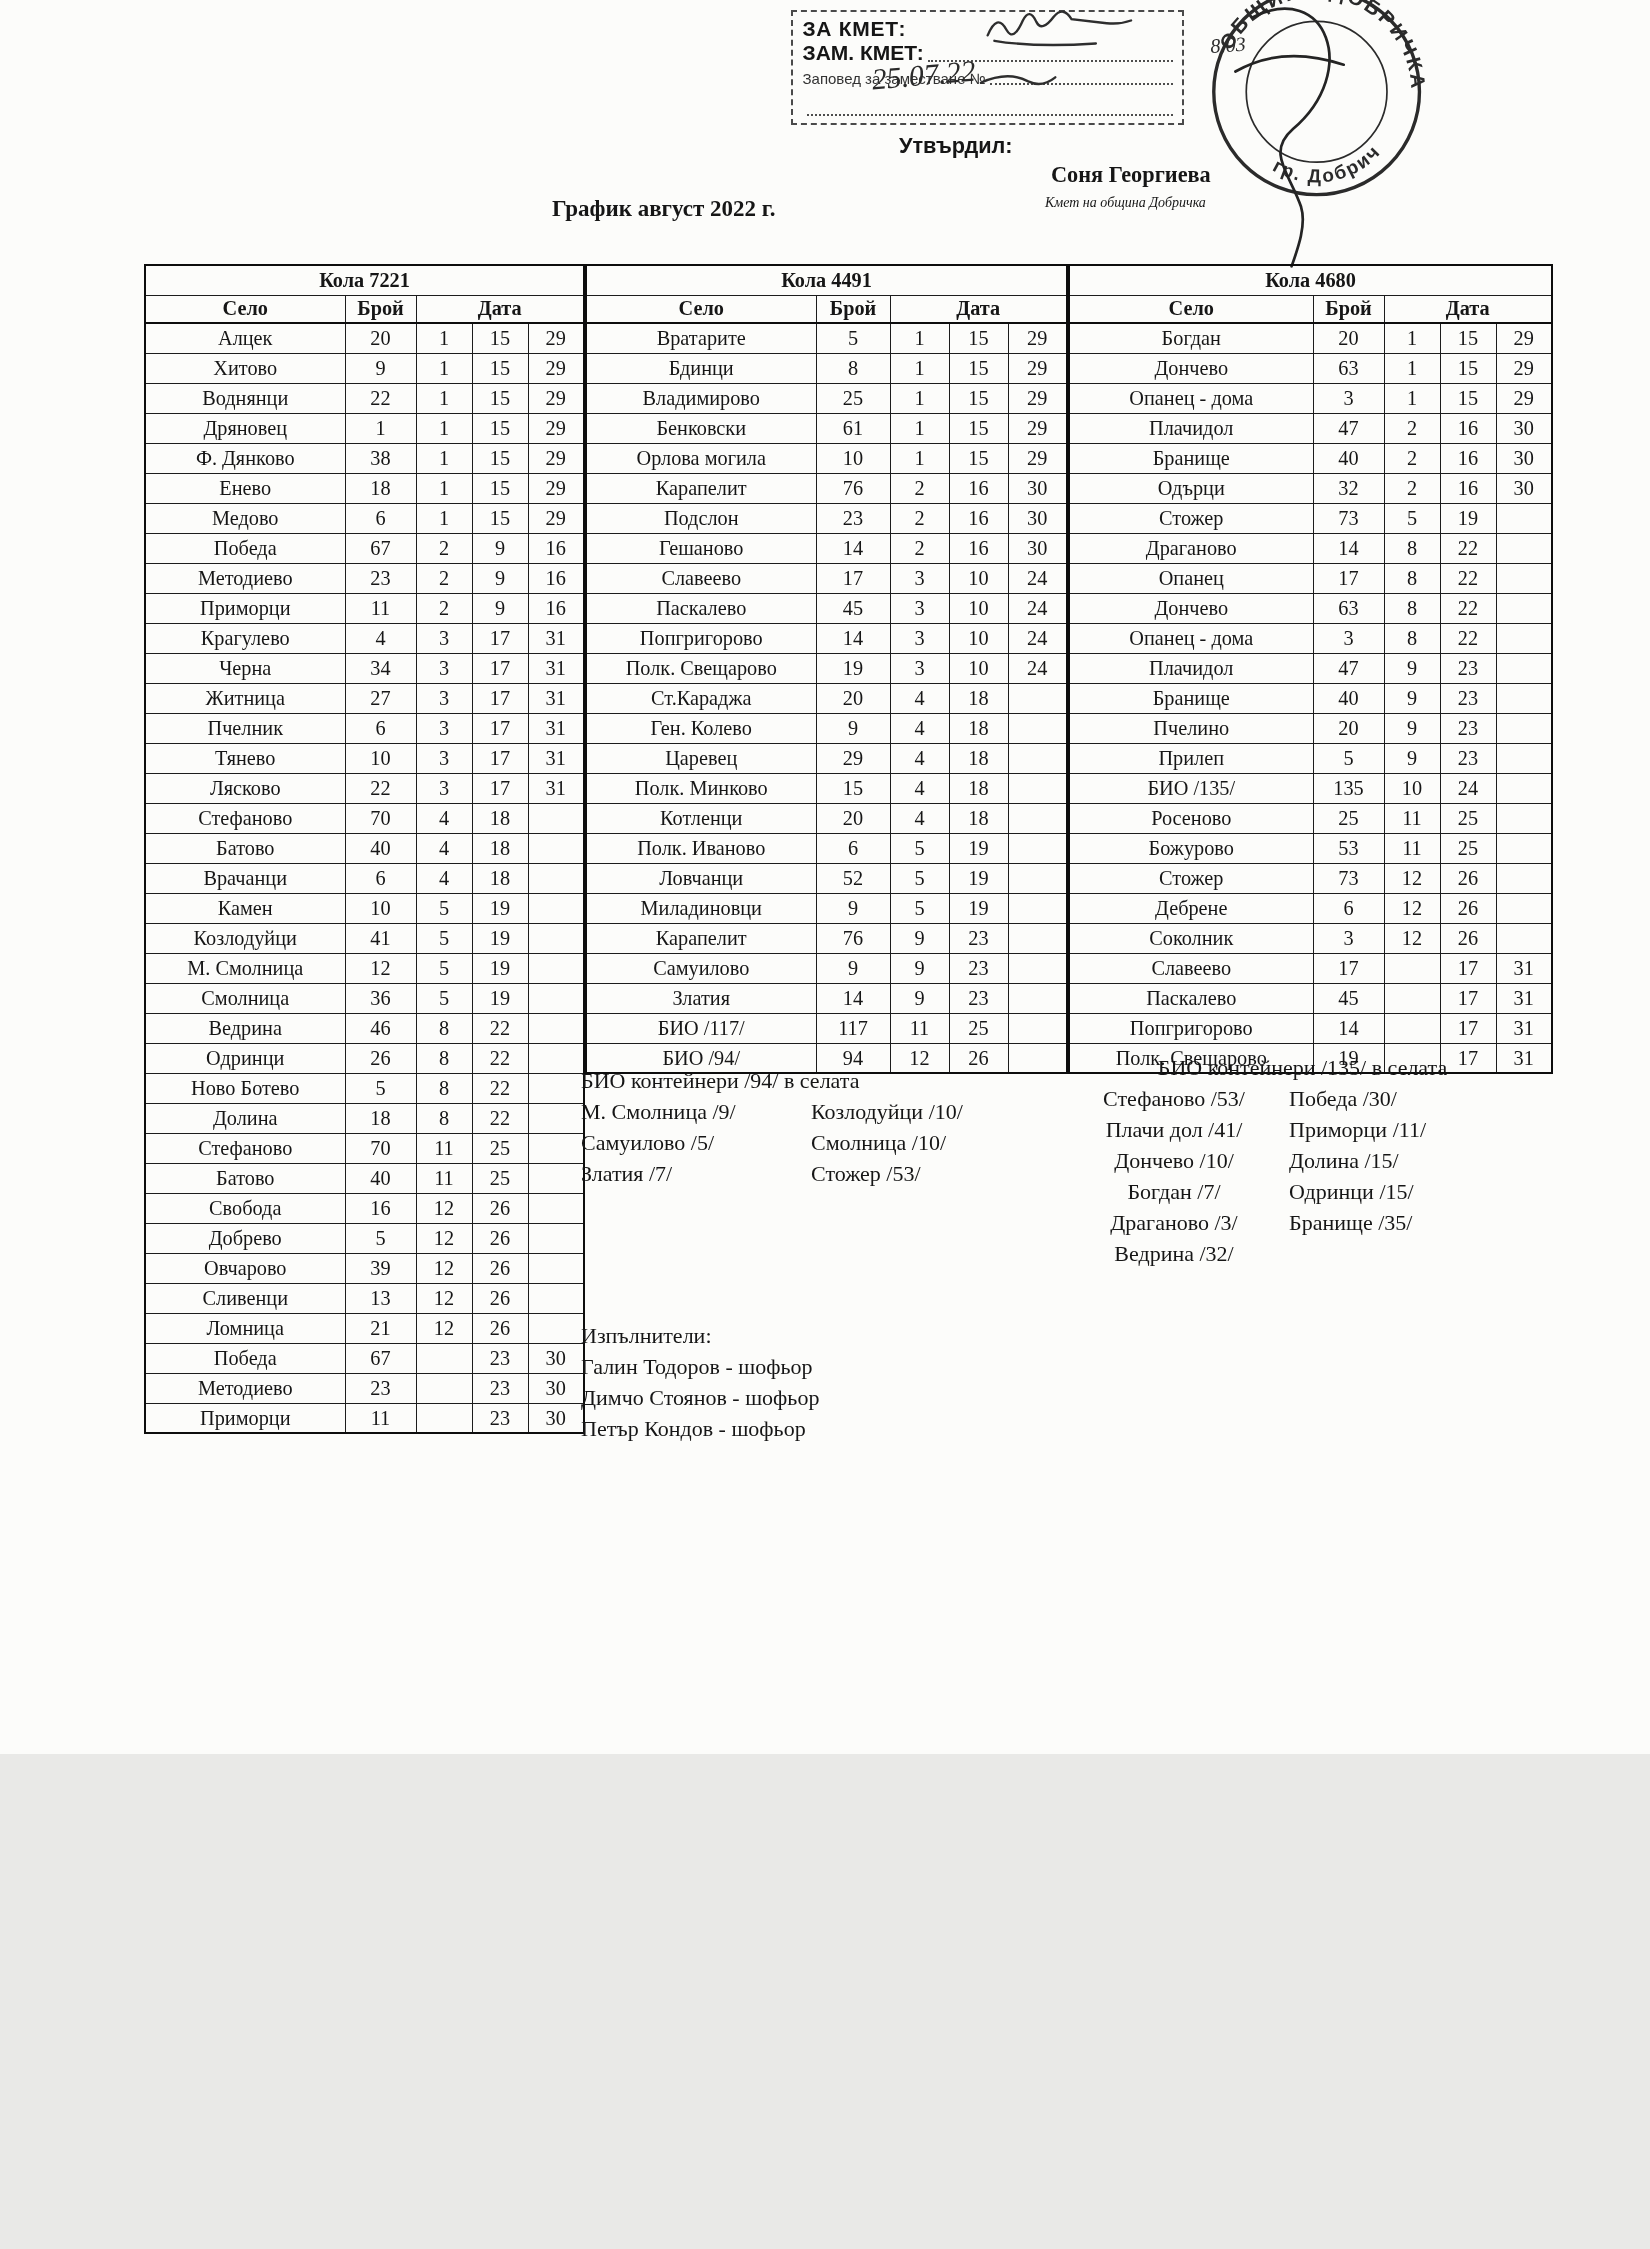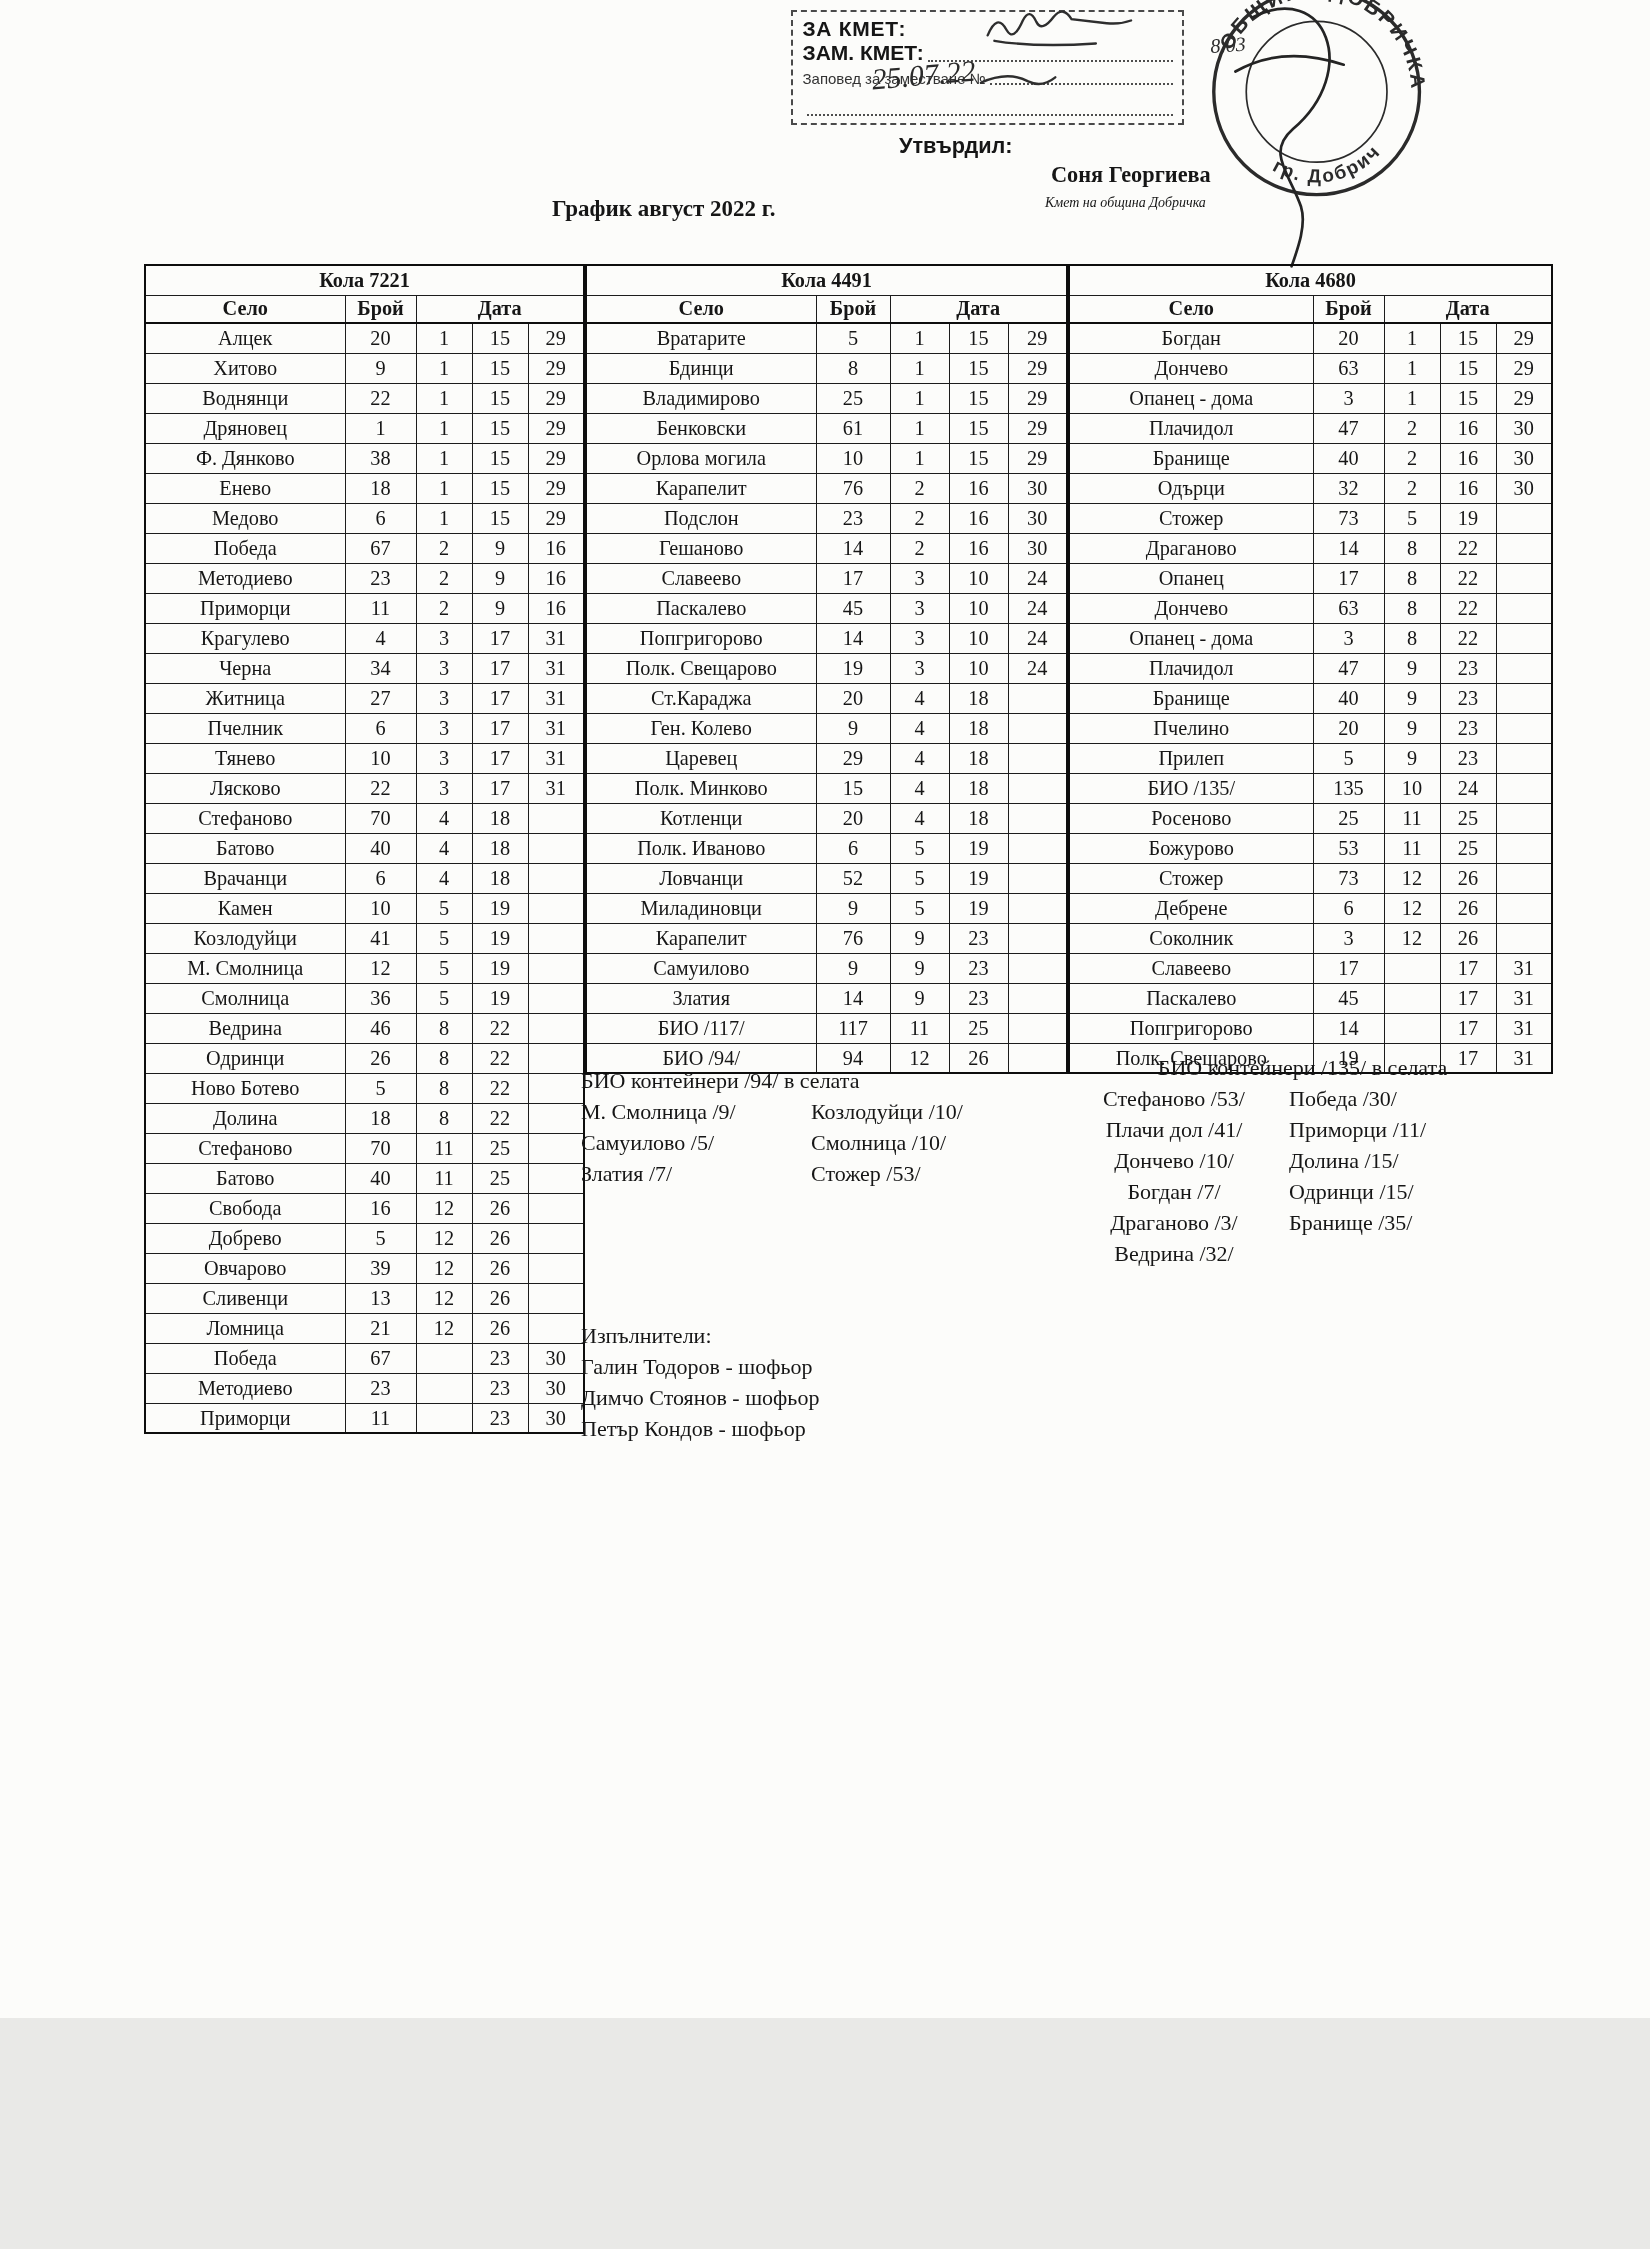--- a/index.html
+++ b/index.html
@@ -1,18 +1,18 @@
 <!DOCTYPE html>
 <html style="font-size:10.8px"><head>
 <meta charset="utf-8">
 <style>
   * { box-sizing: border-box; }
   html,body { margin:0; padding:0; background:#e9e9e7; }
   .page {
-    position:relative; width:1651px; height:2018px; background:#fcfcfa;
+    position:relative; width:1651px; height:1754px; background:#fcfcfa;
     overflow:hidden; font-family:"Liberation Serif","DejaVu Serif",serif; color:#161616;
   }
 
   
   .approval-box {
     position:absolute; left:791px; top:9.5px; width:393px; height:115px;
     border:2px dashed #4a4a4a; padding:5.4px 8.1px 4.1px 9.5px;
     font-family:"Liberation Sans","DejaVu Sans",sans-serif;
   }
   .ab-row1 { font-size:21px; font-weight:bold; letter-spacing:0.7px; line-height:24.4px; }

